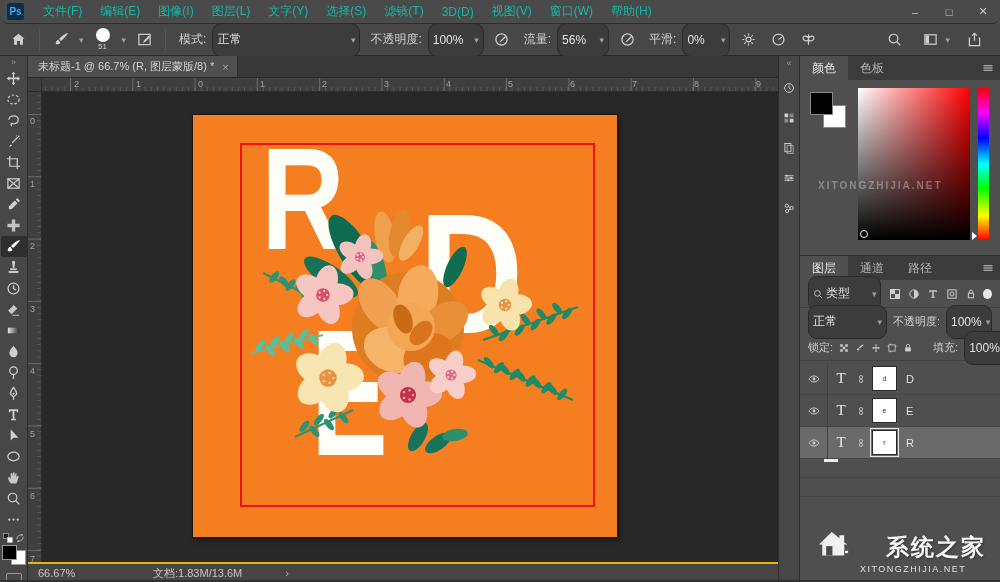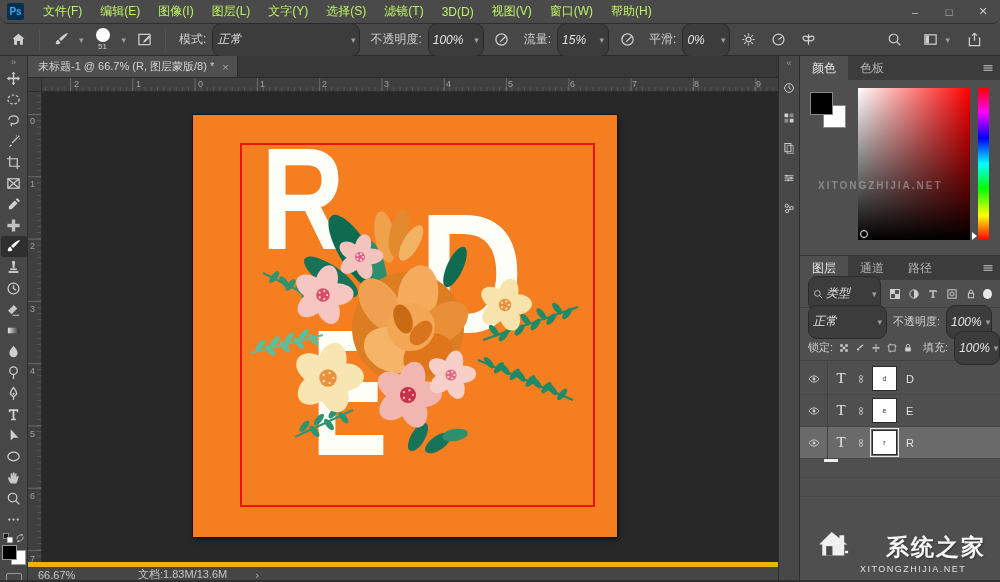--- a/index.html
+++ b/index.html
@@ -12,33 +12,33 @@
   .ic { width:15px; height:15px; display:block; color:#cfcfcf; }
   .ic.sm { width:12px; height:12px; }
   .ic.xs { width:10px; height:10px; }
 
   
   .menubar { height:24px; background:#4a4a4a; border-bottom:1px solid #2d2d2d;
              display:flex; align-items:center;border-radius:8px; }
   .ps-logo { width:17px; height:17px; margin:0 10px 0 7px; background:#06304e; color:#41a7f5;
              font-size:10px; font-weight:bold; display:flex; align-items:center; justify-content:center;
              border-radius:2px; }
-  .menu-item { padding:0 9px; height:24px; display:flex; align-items:center; color:#bef264; cursor:default; }
+  .menu-item { padding:0 9px; height:24px; display:flex; align-items:center; color:#14b8a6; cursor:default; }
   .win-controls { margin-left:auto; display:flex; height:24px; }
   .win-btn { width:34px; height:24px; display:flex; align-items:center; justify-content:center;
              color:#c9c9c9; font-size:11px; }
 
   
   .optionsbar { height:32px; background:#474747; border-bottom:1px solid #2a2a2a;
                 display:flex; align-items:center; padding:0 6px; gap:6px; }
   .ob-sep { width:1px; height:22px; background:#383838; border-right:1px solid #555; margin:0 3px; }
   .ob-icon { width:24px; height:24px; display:flex; align-items:center; justify-content:center; border-radius:2px; }
   .ob-label { color:#cfcfcf; white-space:nowrap; margin-left:4px; }
   .well { background:#3c3c3c; border:1px solid #2a2a2a; border-radius:9px; height:20px;
-          display:flex; align-items:center; justify-content:space-between; padding:16px 4px; color:#e3e3e3;font-style:italic; }
+          display:flex; align-items:center; justify-content:space-between; padding:16px 4px; color:#e3e3e3; }
   .well .car { color:#9e9e9e; font-size:9px; margin-left:4px; }
   .brush-preview { display:flex; flex-direction:column; align-items:center; width:26px; line-height:1; }
   .brush-dot { width:14px; height:14px; background:#fff; border-radius:50%; }
   .brush-size { font-size:8px; color:#cfcfcf; margin-top:1px; }
   .ob-right { margin-left:auto; display:flex; align-items:center; gap:12px; padding-right:8px; }
 
   
   .main { display:flex; height:526px; }
 
   
@@ -82,22 +82,22 @@
 
   .canvas { position:absolute; left:151px; top:23px; width:424px; height:422px;
             background:#F57E20; box-shadow:0 0 0 1px #151515, 2px 3px 6px rgba(0,0,0,.45); overflow:hidden; }
   .red-frame { position:absolute; left:47px; top:28px; right:22px; bottom:30px;
                border:2px solid #EC1212; }
   .canvas-letter { position:absolute; color:#FEFEF8; font-weight:bold; line-height:1;
                    transform-origin:left top; font-family:"Liberation Sans",sans-serif; }
   .bouquet { position:absolute; left:40px; top:80px; width:360px; height:260px; }
 
   
-  .statusbar { height:20px; background:#454545; border-top:5px solid #eab308; display:flex;
-               align-items:center; font-size:11px; color:#c8c8c8; gap:0; }
+  .statusbar { height:20px; background:#454545; border-top:2px solid #eab308; display:flex;
+               align-items:center; font-size:11px; color:#c8c8c8; gap:15px; }
   .status-zoom { margin-left:10px; width:60px; }
   .status-doc { margin-left:40px; }
   .status-chev { margin-left:28px; color:#b0b0b0; }
 
   
   .dock { width:222px; display:flex; background:#474747; }
   .dock-strip { width:22px; background:#474747; border-left:1px solid #2d2d2d; border-right:1px solid #2d2d2d;
                 display:flex; flex-direction:column; align-items:center; padding-top:2px; }
   .strip-expand { color:#9a9a9a; font-size:9px; height:12px; }
   .strip-icon { width:20px; height:24px; display:flex; align-items:center; justify-content:center; margin-top:6px; }
@@ -130,21 +130,21 @@
   .lp-row { display:flex; align-items:center; padding:0 8px; gap:6px; }
   .lp-filter { height:28px; border-bottom:1px solid #424242; }
   .lp-search { width:84px; height:35px; }
   .lp-ficons { display:flex; gap:7px; margin-left:2px; align-items:center; }
   .lp-toggle { margin-left:auto; width:10px; height:10px; border-radius:50%; background:#e8e8e8; }
   .lp-blend { height:27px; }
   .lp-blendwell { width:92px; height:19px; }
   .lp-opwell { width:46px; height:19px; }
   .lp-lock { height:26px; border-bottom:1px solid #424242; }
   .lp-lockicons { display:flex; gap:6px; align-items:center; }
-  .lp-filllabel { margin-left:4px; }
+  .lp-filllabel { margin-left:14px; }
   .lbl { color:#cfcfcf; font-size:11px; white-space:nowrap; }
 
   .layer-rows { margin-top:2px; }
   .layer-row { height:32px; display:flex; align-items:center; border-bottom:1px solid #464646; }
   .layer-row.sel { background:#6a6a6a; }
   .eye-cell { width:28px; height:32px; display:flex; align-items:center; justify-content:center;
               border-right:1px solid #424242; }
   .tthumb { width:26px; text-align:center; font-size:15px; color:#e8e8e8;
             font-family:"Liberation Serif","DejaVu Serif",serif; }
   .chain { width:14px; display:flex; justify-content:center; }
@@ -231,21 +231,21 @@
     </div>
     <div class="ob-icon" id="ob-pressure">
         <svg class="ic " viewBox="0 0 16 16">
           <circle cx="8" cy="8" r="6" stroke="currentColor" fill="none" stroke-width="1.3"></circle>
           <path fill="currentColor" d="M11.8 4.2L6.8 9.2l-1 2 2-1 5-5z"></path>
         </svg>
       </div>
 
     <span class="ob-label">流量:</span>
     <div class="well" style="width:52px">
-      <span>15%</span>
+      <span>56%</span>
       <span class="car">▾</span>
     </div>
     <div class="ob-icon" id="ob-airbrush">
         <svg class="ic " viewBox="0 0 16 16">
           <circle cx="8" cy="8" r="6" stroke="currentColor" fill="none" stroke-width="1.3"></circle>
           <path fill="currentColor" d="M11.8 4.2L6.8 9.2l-1 2 2-1 5-5z"></path>
           <g fill="currentColor">
             <circle cx="3.6" cy="4.4" r=".7"></circle>
             <circle cx="2.4" cy="7" r=".7"></circle>
           </g>

